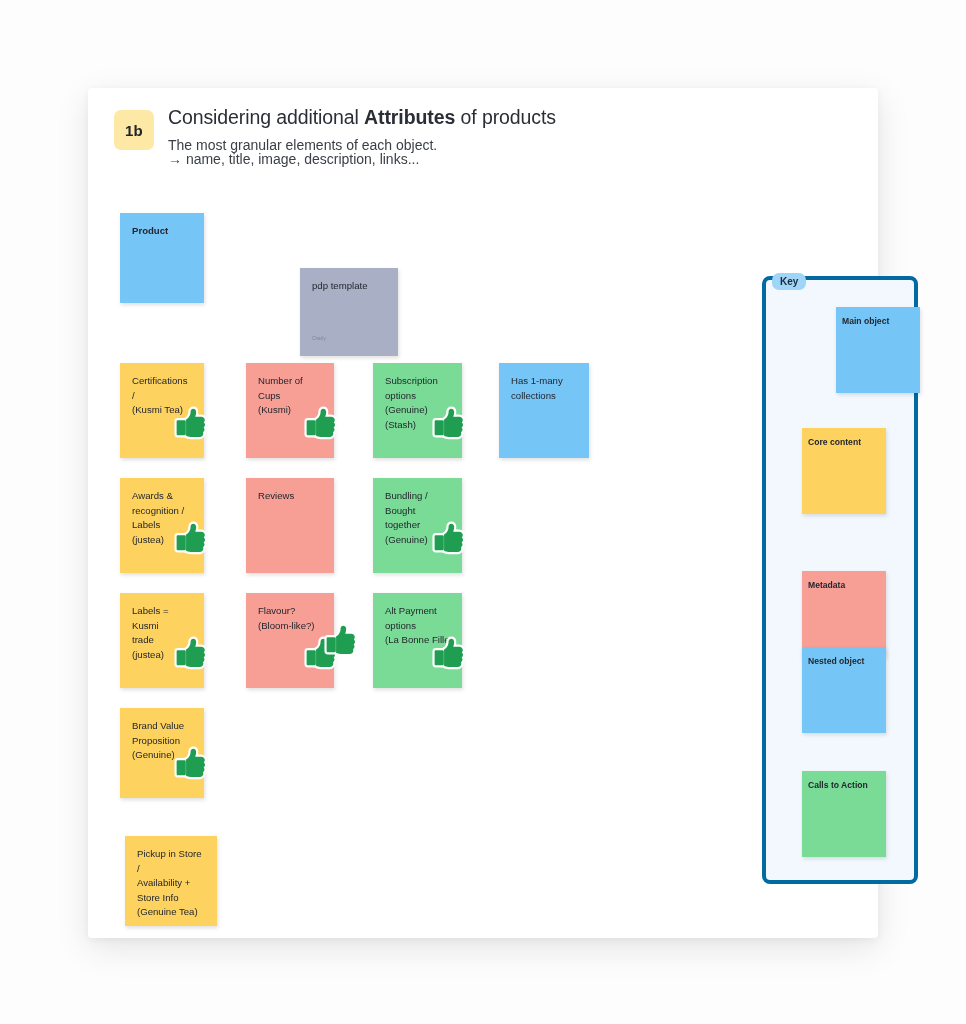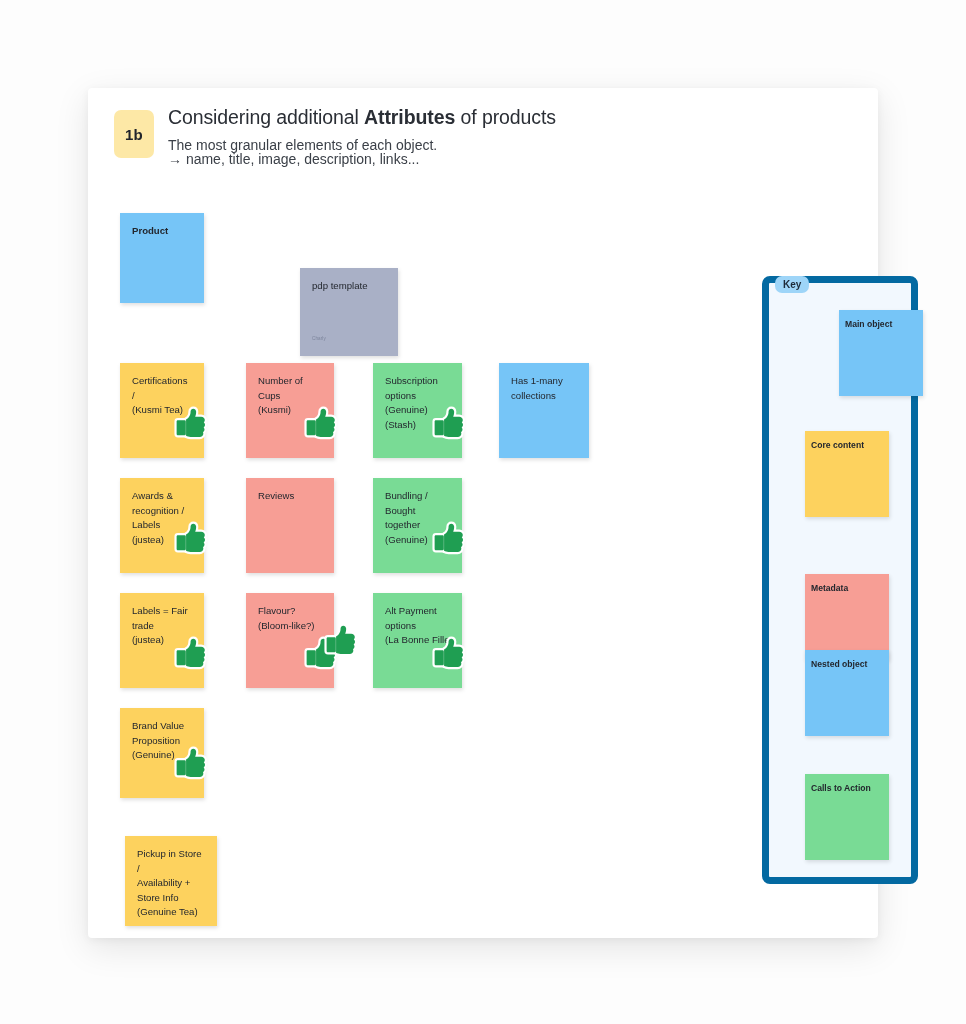--- a/index.html
+++ b/index.html
@@ -34,21 +34,21 @@
     position: absolute;
     left: 26px;
     top: 18px;
     right: 20px;
   }
   #badge {
     position: absolute;
     left: 0;
     top: 4px;
     width: 40px;
-    height: 48px;
+    height: 40px;
     background: #fde8a6;
     border-radius: 7px;
     display: flex;
     align-items: center;
     justify-content: center;
     font-size: 15px;
     font-weight: bold;
     color: #20242b;
     letter-spacing: .2px;
   }
@@ -111,21 +111,21 @@
   .thumb svg { display: block; width: 100%; height: 100%; }
 
   
   #key-panel {
     position: absolute;
     left: 674px;
     top: 188px;
     width: 156px;
     height: 608px;
     background: #f2f8fe;
-    border: 7px solid #0369a1;
+    border: 4px solid #0369a1;
     border-radius: 8px;
     box-sizing: border-box;
   }
   #key-label {
     position: absolute;
     left: 6px;
     top: -7px;
     background: #9ed5f8;
     color: #1d2a38;
     font-size: 10px;
@@ -236,21 +236,21 @@
       </div>
       <div class="thumb" style="left: 342px; top: 430px;">
         <svg viewBox="0 0 64 64">
           <path d="M22.5 26.5c2.5-1.2 4.6-3.6 5.9-6.4 1.1-2.5 1.3-4.6 1.3-6.6 0-2.6 2-4.4 4.3-4.4 2.5 0 4.4 2 4.6 4.6.2 2.9-.5 5.8-1.5 8.3h9.6c3.3 0 5.8 2.4 5.8 5.3 0 1.5-.6 2.8-1.6 3.7 1.2.9 1.9 2.3 1.9 3.9 0 1.7-.8 3.2-2.1 4.1.8.9 1.3 2 1.3 3.3 0 1.8-1 3.4-2.5 4.2.4.8.6 1.6.6 2.5 0 3-2.5 5.3-5.8 5.3H29.6c-2.7 0-5.2-.7-7.1-1.8V26.5z" fill="#ffffff" stroke="#ffffff" stroke-width="7" stroke-linejoin="round"></path>
           <path d="M9.5 27.5h10.5c1.2 0 2.1.9 2.1 2v20c0 1.1-.9 2-2.1 2H9.5c-1.2 0-2.1-.9-2.1-2v-20c0-1.1.9-2 2.1-2z" fill="#ffffff" stroke="#ffffff" stroke-width="7" stroke-linejoin="round"></path>
           <path d="M22.5 26.5c2.5-1.2 4.6-3.6 5.9-6.4 1.1-2.5 1.3-4.6 1.3-6.6 0-2.6 2-4.4 4.3-4.4 2.5 0 4.4 2 4.6 4.6.2 2.9-.5 5.8-1.5 8.3h9.6c3.3 0 5.8 2.4 5.8 5.3 0 1.5-.6 2.8-1.6 3.7 1.2.9 1.9 2.3 1.9 3.9 0 1.7-.8 3.2-2.1 4.1.8.9 1.3 2 1.3 3.3 0 1.8-1 3.4-2.5 4.2.4.8.6 1.6.6 2.5 0 3-2.5 5.3-5.8 5.3H29.6c-2.7 0-5.2-.7-7.1-1.8V26.5z" fill="#1f9e52"></path>
           <path d="M9.5 27.5h10.5c1.2 0 2.1.9 2.1 2v20c0 1.1-.9 2-2.1 2H9.5c-1.2 0-2.1-.9-2.1-2v-20c0-1.1.9-2 2.1-2z" fill="#1f9e52"></path>
         </svg>
       </div>
       <div class="note c-yellow" style="left: 32px; top: 505px; width: 84px; height: 95px;">
-        <div class="note-text">Labels = Fair
+        <div class="note-text">Labels = Kusmi
 trade
 (justea)</div>
       </div>
       <div class="thumb" style="left: 84px; top: 545px;">
         <svg viewBox="0 0 64 64">
           <path d="M22.5 26.5c2.5-1.2 4.6-3.6 5.9-6.4 1.1-2.5 1.3-4.6 1.3-6.6 0-2.6 2-4.4 4.3-4.4 2.5 0 4.4 2 4.6 4.6.2 2.9-.5 5.8-1.5 8.3h9.6c3.3 0 5.8 2.4 5.8 5.3 0 1.5-.6 2.8-1.6 3.7 1.2.9 1.9 2.3 1.9 3.9 0 1.7-.8 3.2-2.1 4.1.8.9 1.3 2 1.3 3.3 0 1.8-1 3.4-2.5 4.2.4.8.6 1.6.6 2.5 0 3-2.5 5.3-5.8 5.3H29.6c-2.7 0-5.2-.7-7.1-1.8V26.5z" fill="#ffffff" stroke="#ffffff" stroke-width="7" stroke-linejoin="round"></path>
           <path d="M9.5 27.5h10.5c1.2 0 2.1.9 2.1 2v20c0 1.1-.9 2-2.1 2H9.5c-1.2 0-2.1-.9-2.1-2v-20c0-1.1.9-2 2.1-2z" fill="#ffffff" stroke="#ffffff" stroke-width="7" stroke-linejoin="round"></path>
           <path d="M22.5 26.5c2.5-1.2 4.6-3.6 5.9-6.4 1.1-2.5 1.3-4.6 1.3-6.6 0-2.6 2-4.4 4.3-4.4 2.5 0 4.4 2 4.6 4.6.2 2.9-.5 5.8-1.5 8.3h9.6c3.3 0 5.8 2.4 5.8 5.3 0 1.5-.6 2.8-1.6 3.7 1.2.9 1.9 2.3 1.9 3.9 0 1.7-.8 3.2-2.1 4.1.8.9 1.3 2 1.3 3.3 0 1.8-1 3.4-2.5 4.2.4.8.6 1.6.6 2.5 0 3-2.5 5.3-5.8 5.3H29.6c-2.7 0-5.2-.7-7.1-1.8V26.5z" fill="#1f9e52"></path>
           <path d="M9.5 27.5h10.5c1.2 0 2.1.9 2.1 2v20c0 1.1-.9 2-2.1 2H9.5c-1.2 0-2.1-.9-2.1-2v-20c0-1.1.9-2 2.1-2z" fill="#1f9e52"></path>
         </svg>

